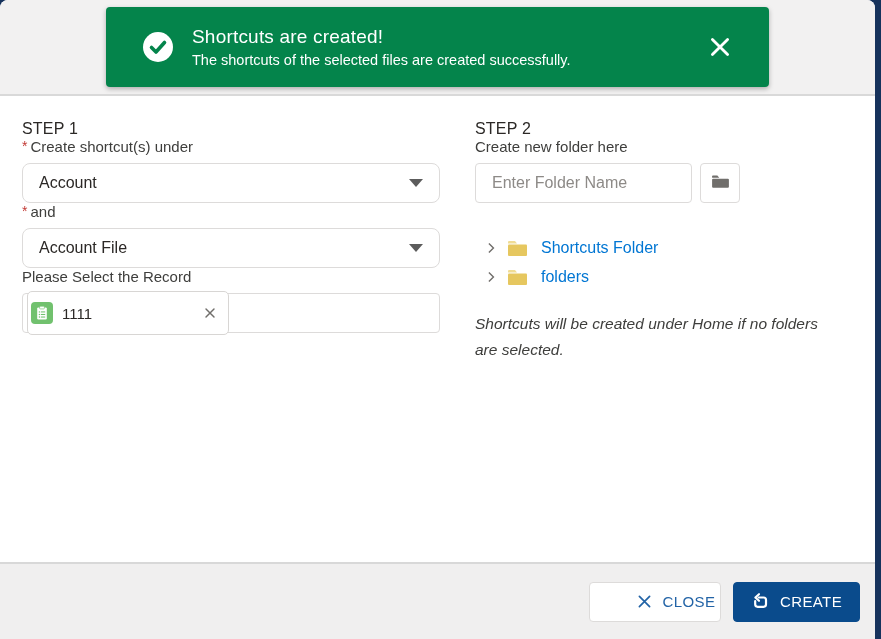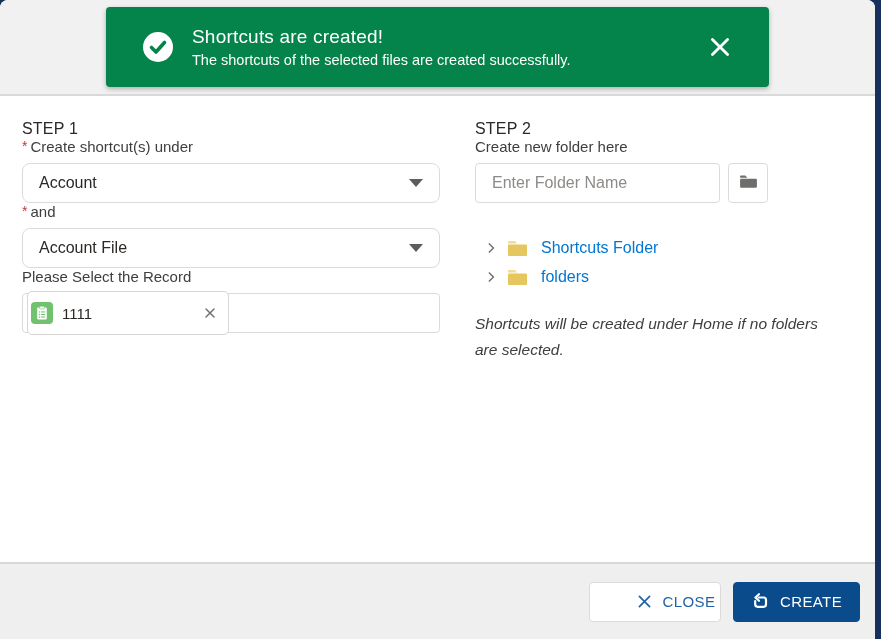--- a/index.html
+++ b/index.html
@@ -42,21 +42,21 @@
   .record-box { height:40px; border:1px solid #dddbda; border-radius:4px; background:#fff;
                 display:flex; align-items:center; padding:4px; }
   .pill { display:flex; align-items:center; width:202px; height:44px; border:1px solid #d8d6d4;
           border-radius:5px; background:#fff; padding:3px 10px 3px 3px; }
   .record-icon { width:22px; height:22px; border-radius:4px; background:#71c16e;
                  display:flex; align-items:center; justify-content:center; flex:0 0 22px; }
   .pill-value { font-size:15px; color:#2b2826; margin-left:9px; }
   .pill-remove { margin-left:auto; cursor:pointer; display:flex; align-items:center; }
 
   .folder-row { display:flex; align-items:center; gap:8px; }
-  .folder-input { width:245px; height:40px; border:1px solid #dddbda; border-radius:4px;
+  .folder-input { width:217px; height:40px; border:1px solid #dddbda; border-radius:4px;
                   font-family:"Liberation Sans", sans-serif; font-size:16px; color:#000000; padding:7px 16px; outline:none; }
   .folder-input::placeholder { color:#8d8a87; }
   .folder-btn { width:40px; height:40px; border:1px solid #dddbda; border-radius:4px; background:#fff;
                 display:flex; align-items:center; justify-content:center; cursor:pointer; }
 
   .tree { margin-top:34px; margin-left:9px; display:flex; flex-direction:column; gap:7px; }
   .tree-item { display:flex; align-items:center; height:22px; cursor:pointer; }
   .tree-chevron { width:14px; height:14px; margin-right:9px; display:flex; align-items:center; }
   .tree-folder { width:21px; height:18px; margin-right:13px; }
   .tree-label { font-size:16px; color:#0176d3; }

